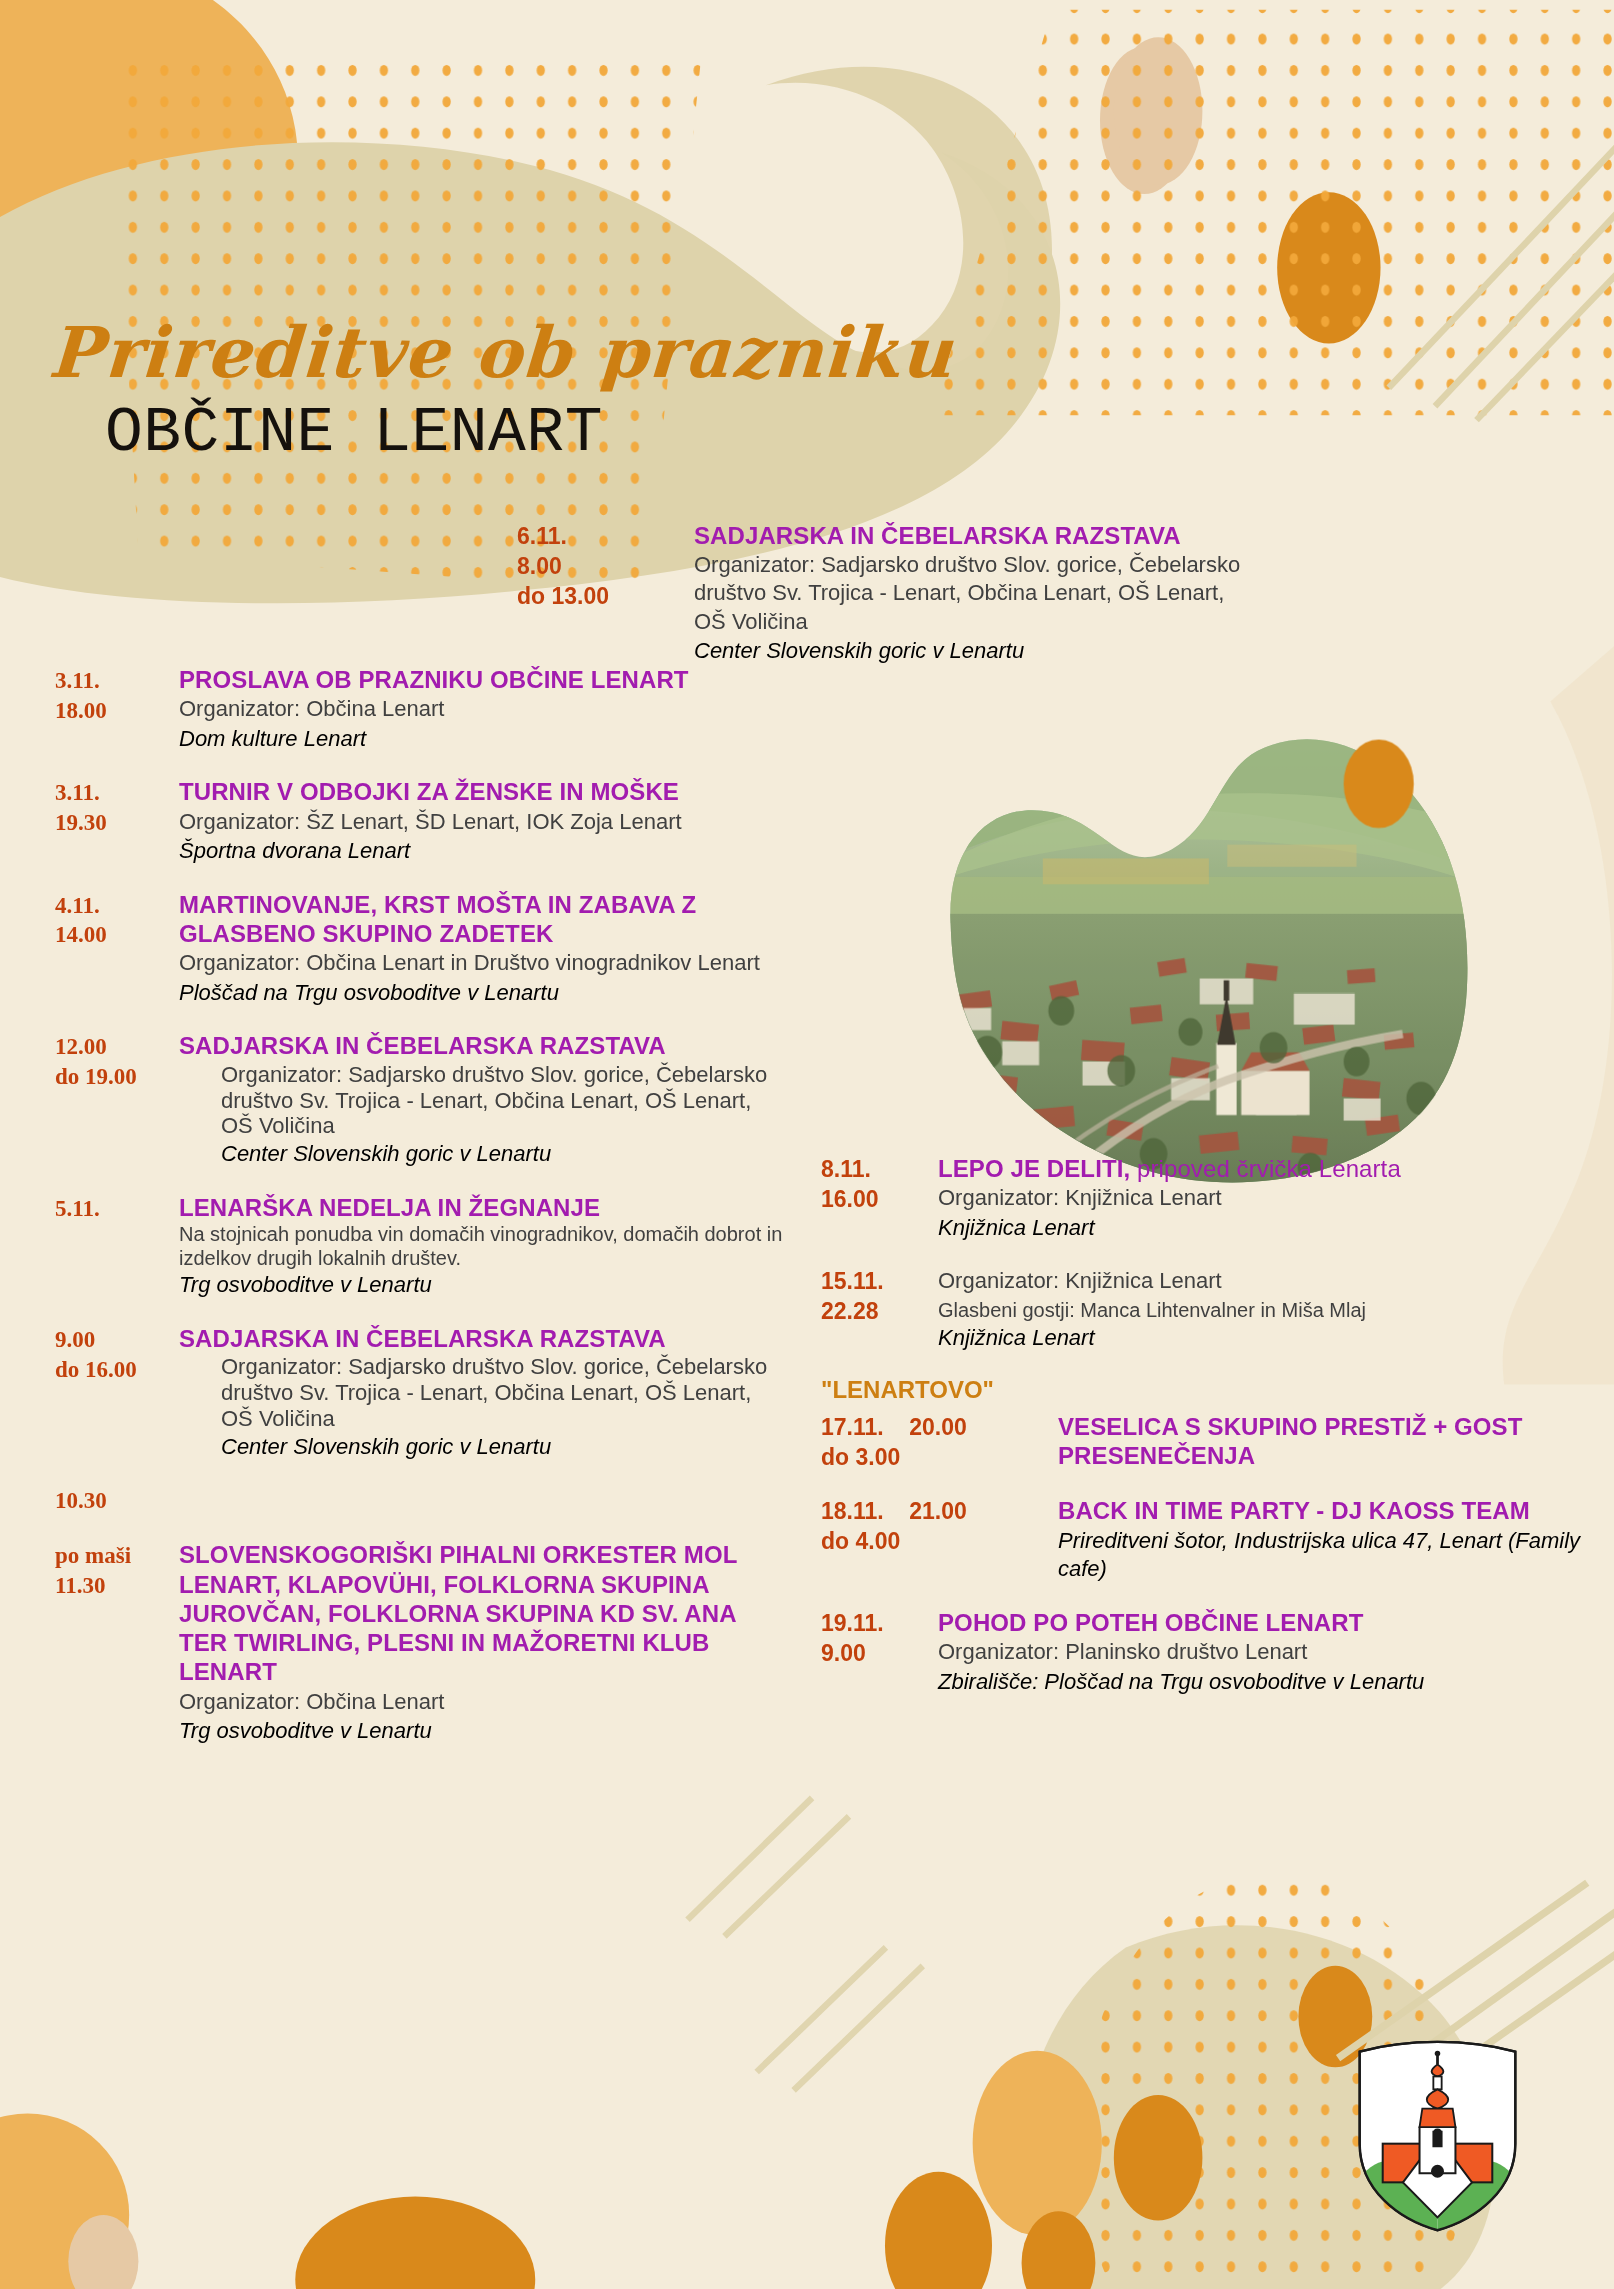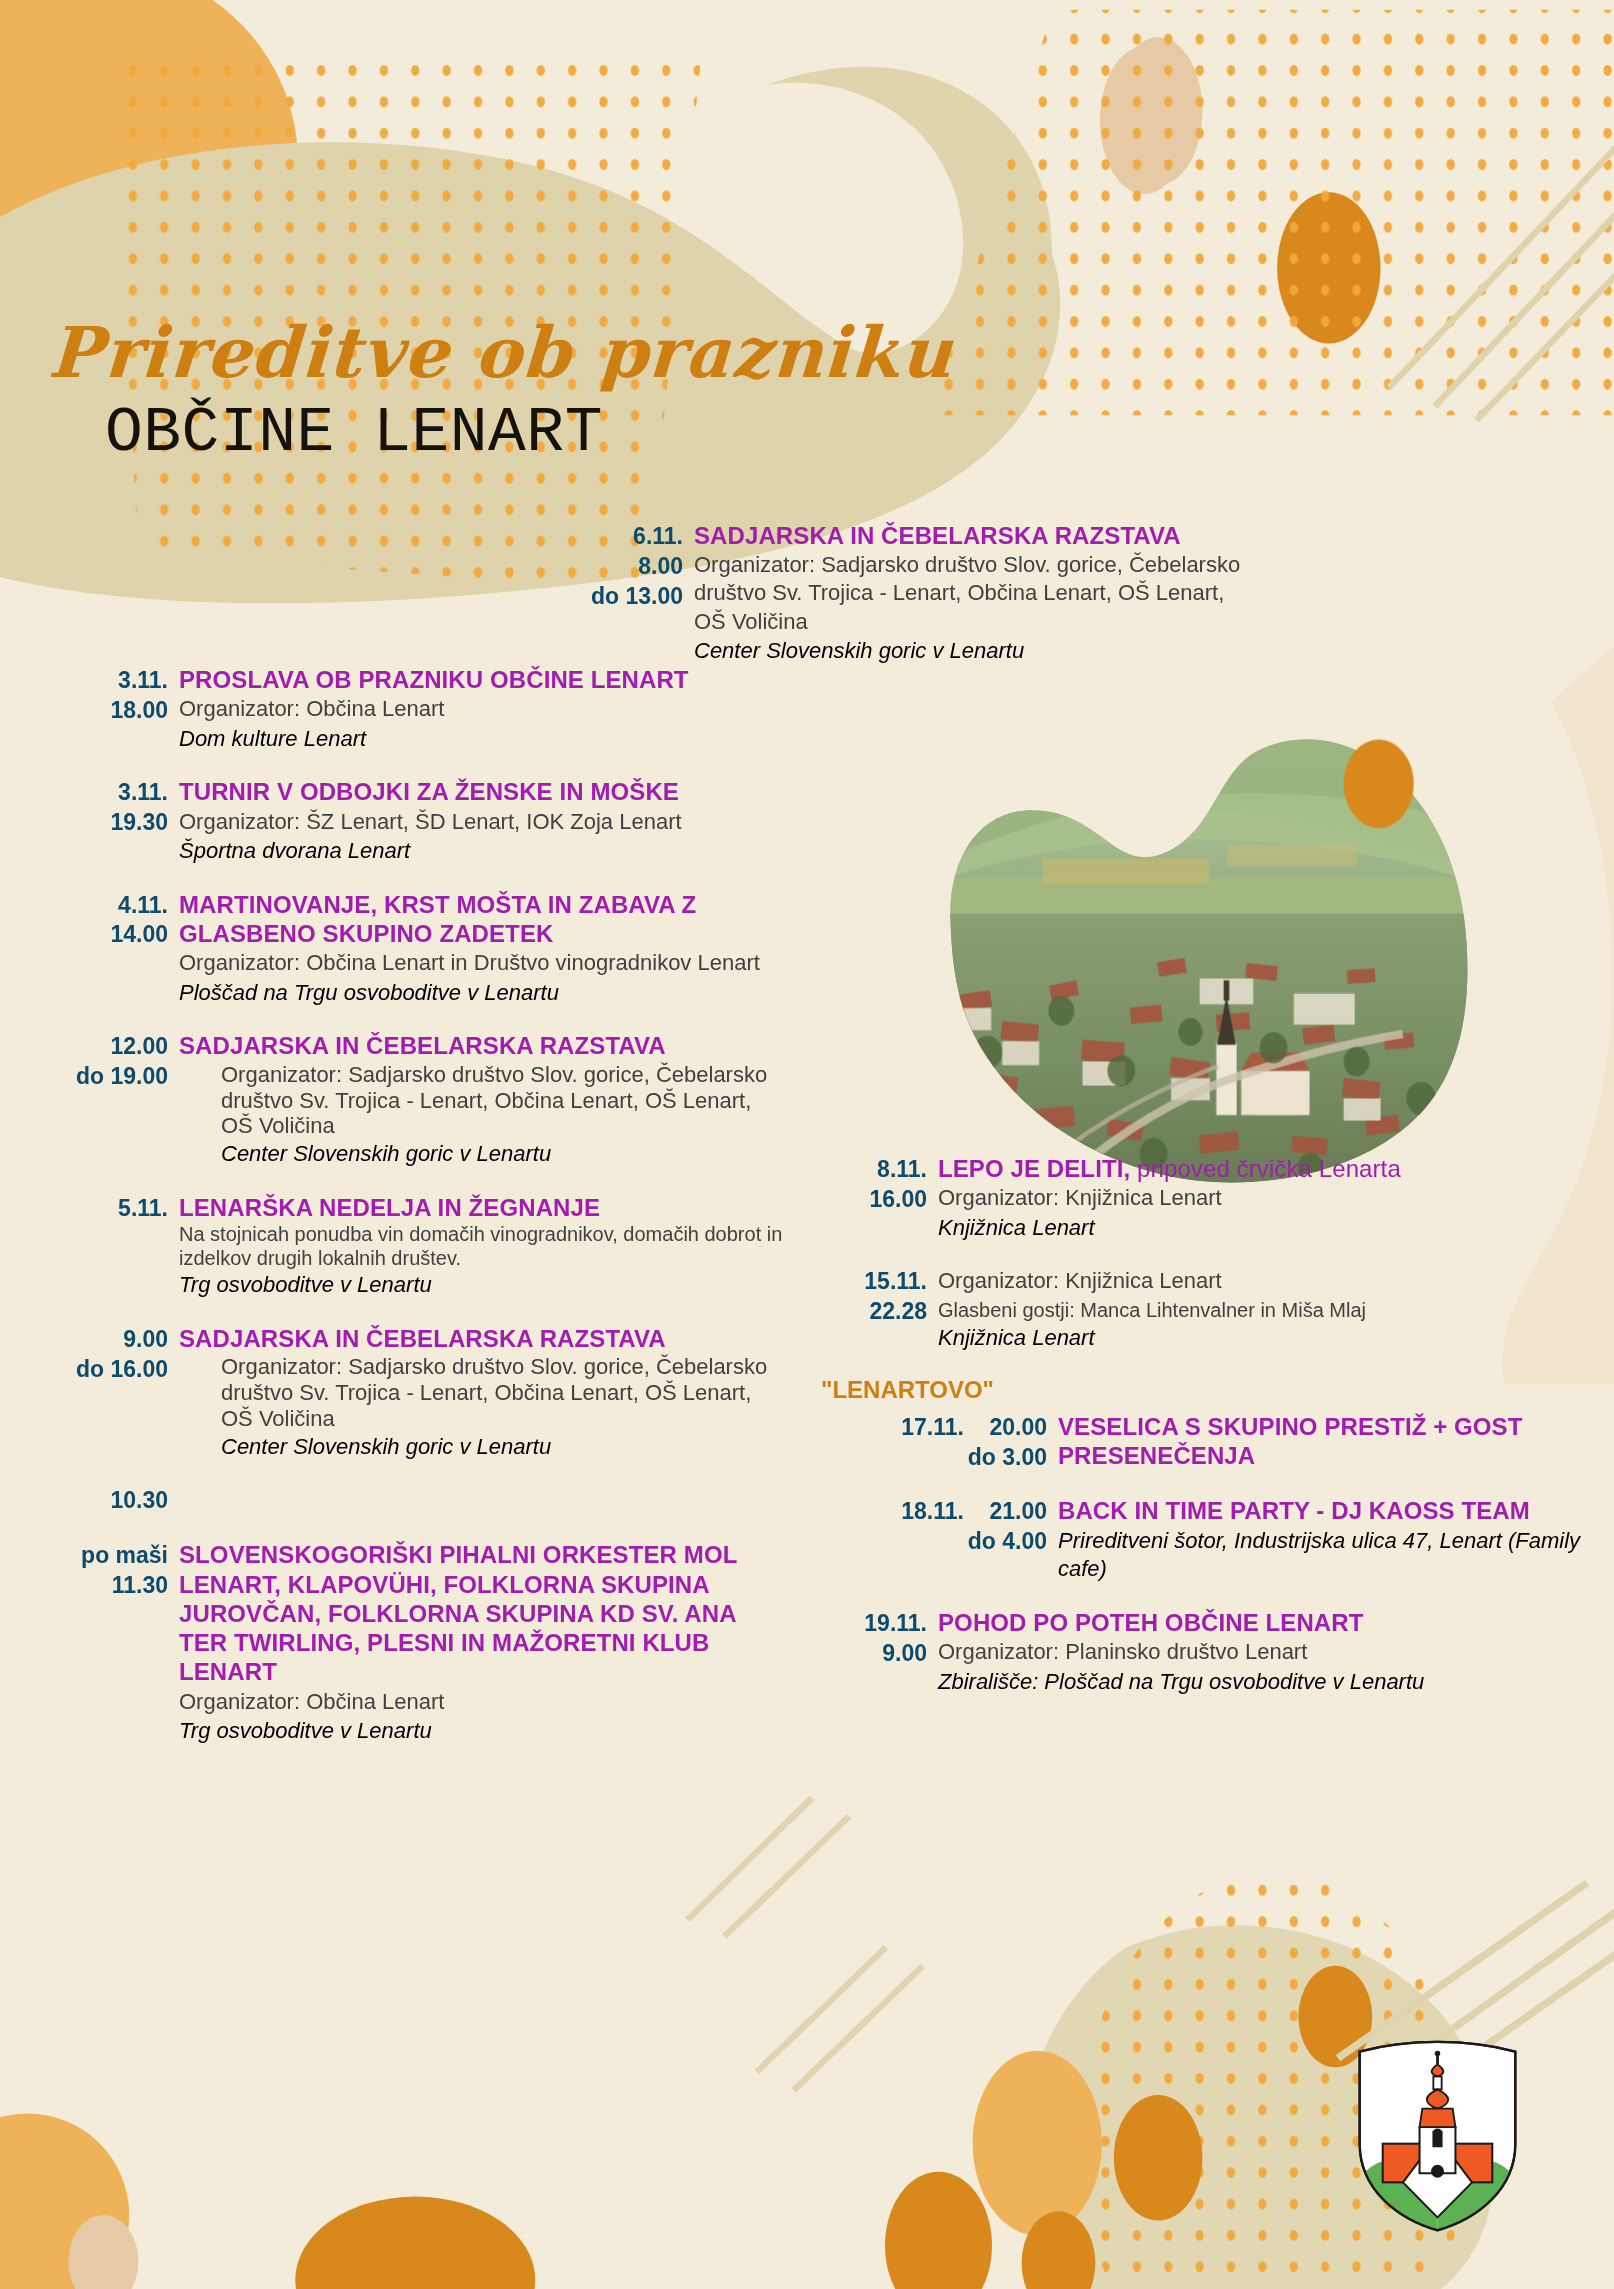--- a/index.html
+++ b/index.html
@@ -42,29 +42,29 @@
 
   
   .col{position:absolute;z-index:7;}
   .col-left{left:55px;top:665px;width:729px;}
   .col-right-top{left:517px;top:521px;width:738px;}
   .col-right{left:821px;top:1154px;width:766px;}
 
   .event{display:flex;margin-bottom:24px;}
   .event .when{
     flex:0 0 auto;
-    text-align:right;
-    color:#0c4a6e;
+    text-align:left;
+    color:#c2410c;
     font-weight:700;
     font-size:23px;
     line-height:1.30;
     white-space:pre;
     padding-top:0.9px;
   }
-  .w-left{width:113px;}
+  .w-left{width:113px;font-family:Liberation Serif, serif;}
   .w-righttop{width:166px;}
   .w-right{width:106px;}
   .w-lenartovo{width:226px;}
   .event .body{flex:1 1 auto;padding-left:11px;}
 
   .ev-title{
     color:#a21caf;
     font-weight:700;
     font-size:24px;
     line-height:1.22;

